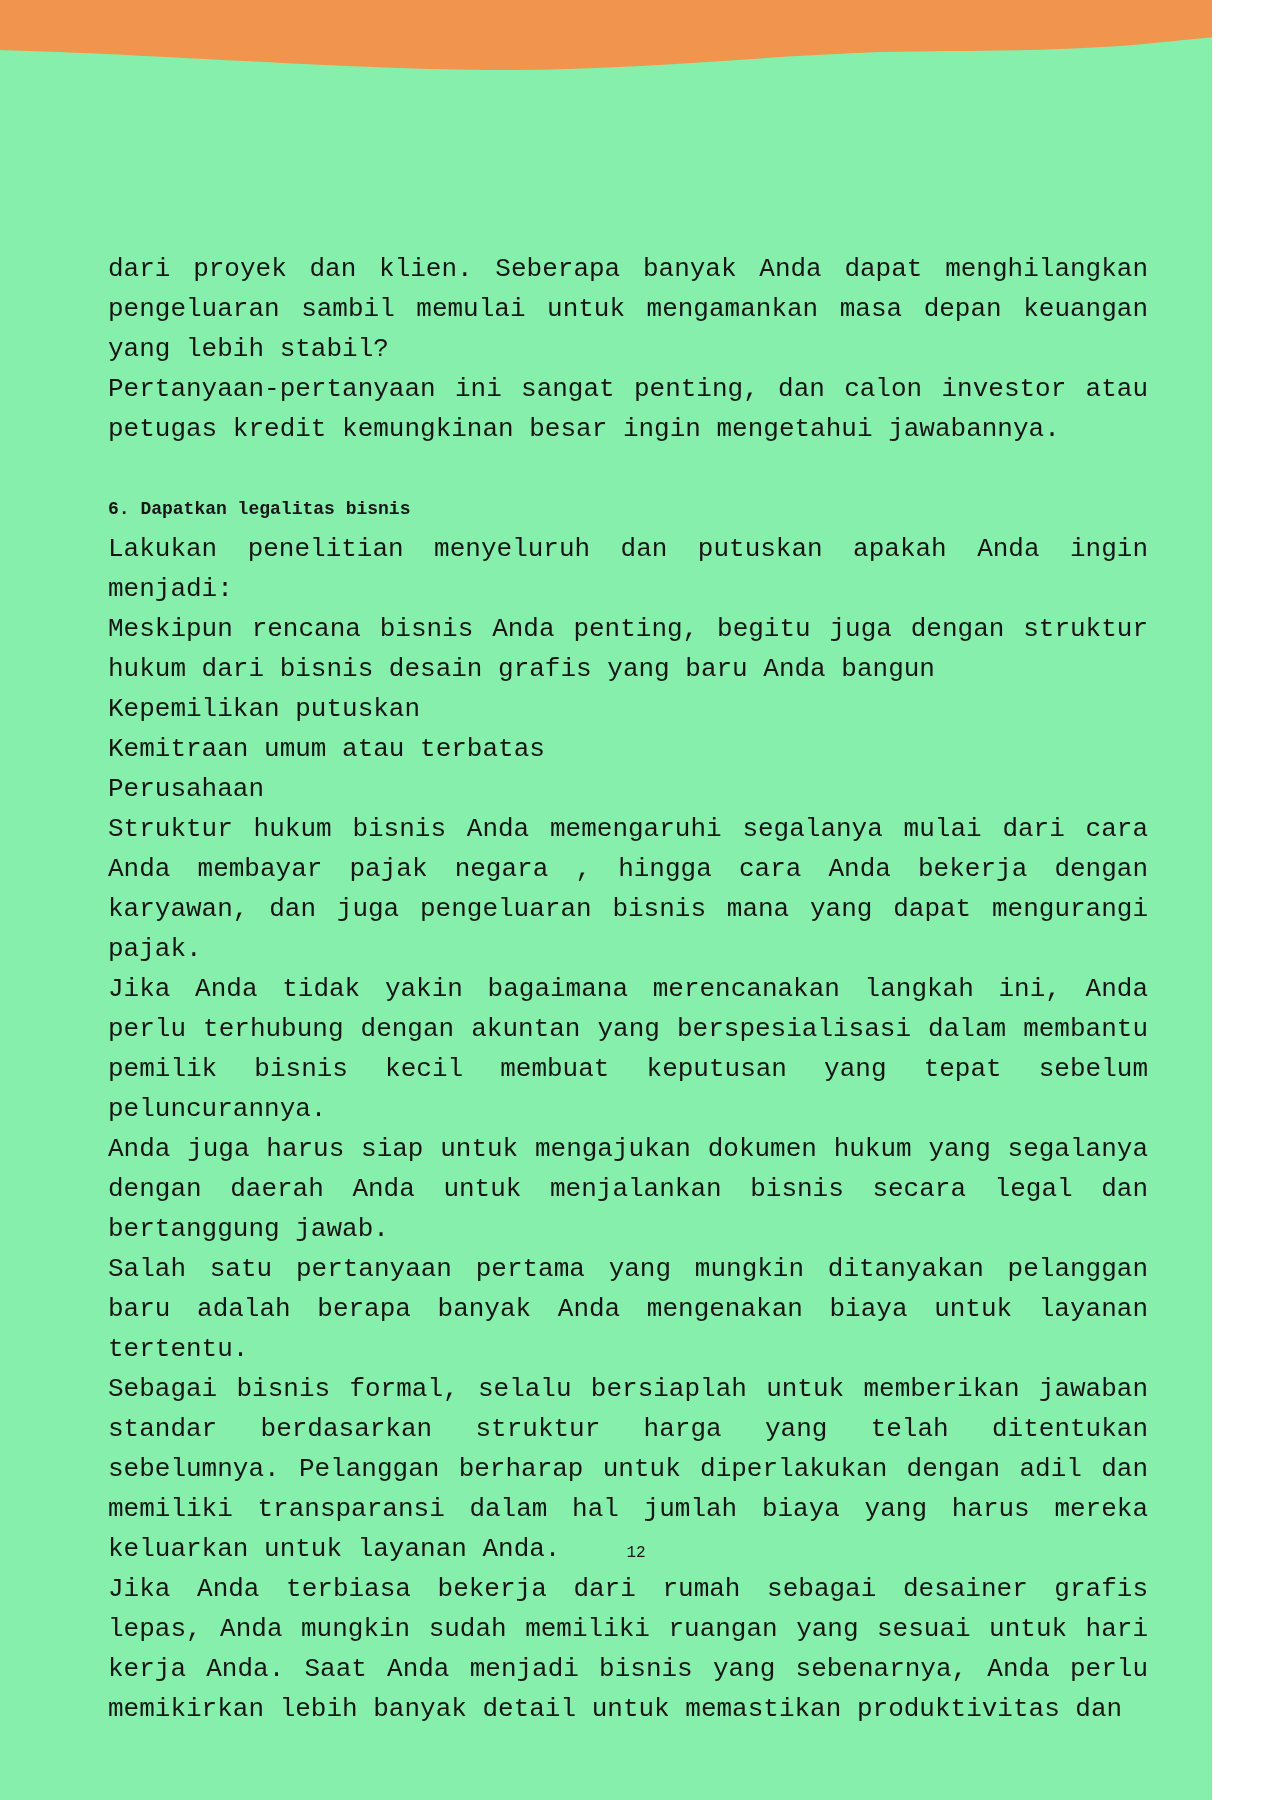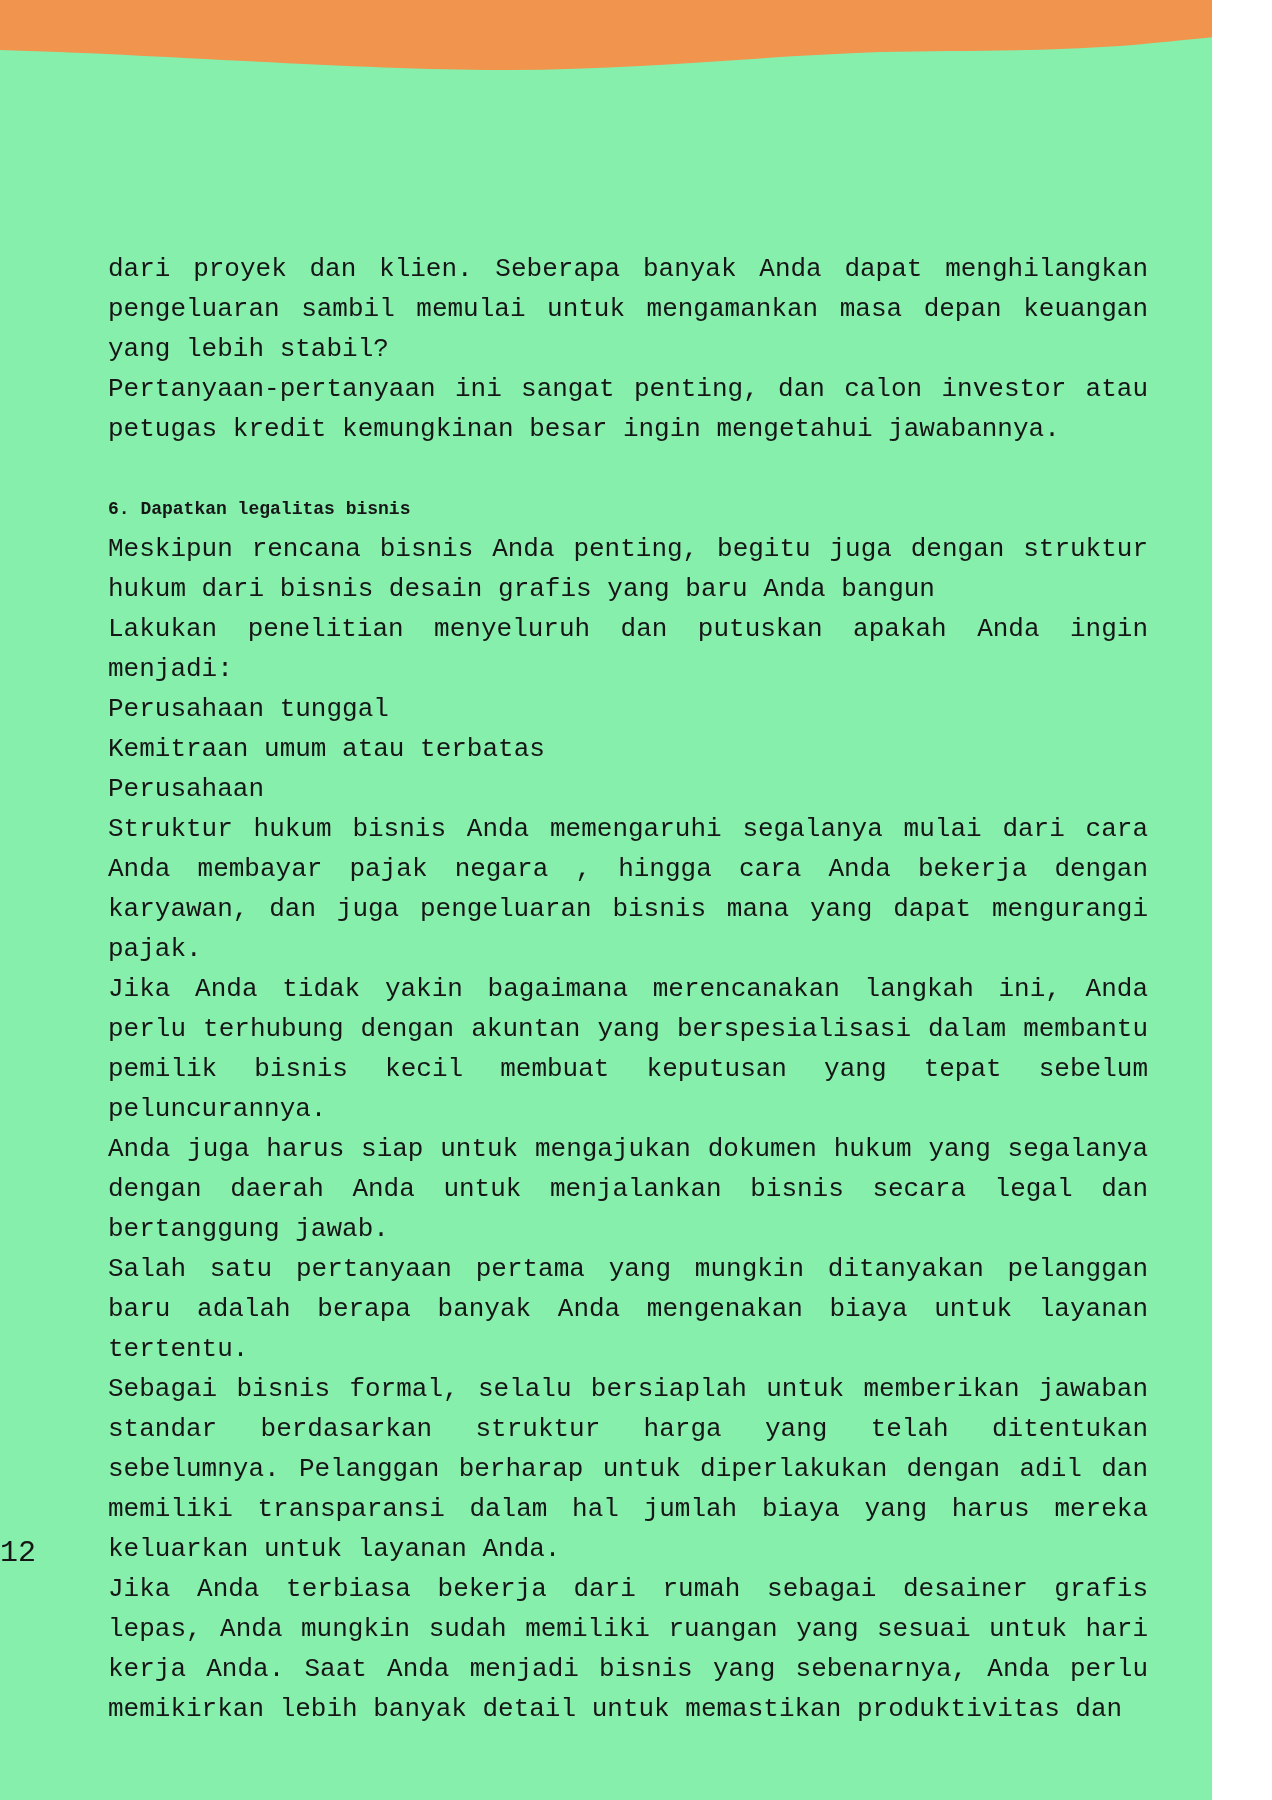--- a/index.html
+++ b/index.html
@@ -45,42 +45,42 @@
     text-align: left;
   }
   .mt-line {
     margin-top: 40px;
   }
   .page-number {
     position: absolute;
     top: 1538px;
     left: 0;
     width: 1272px;
-    text-align: left;
-    font-size: 30px;
+    text-align: center;
+    font-size: 16px;
     line-height: 30px;
     color: #161616;
   }
 </style>
 </head>
 <body>
 
 <div class="page">
 
   <svg class="header-wave" viewBox="0 0 1272 80" preserveAspectRatio="none" aria-hidden="true">
     <path id="wave-path" fill="#F0944E" d="M0,0 H1272 V34 C1240,33 1190,40 1120,46 C1030,52 960,50 880,52 C760,56 640,70 500,70 C360,70 150,54 0,50 Z"></path>
   </svg>
 
   <div class="content">
     <p class="para">dari proyek dan klien. Seberapa banyak Anda dapat menghilangkan pengeluaran sambil memulai untuk mengamankan masa depan keuangan yang lebih stabil?</p>
     <p class="para">Pertanyaan-pertanyaan ini sangat penting, dan calon investor atau petugas kredit kemungkinan besar ingin mengetahui jawabannya.</p>
     <h2 class="heading mt-line">6. Dapatkan legalitas bisnis</h2>
+    <p class="para">Lakukan penelitian menyeluruh dan putuskan apakah Anda ingin menjadi:</p>
     <p class="para">Meskipun rencana bisnis Anda penting, begitu juga dengan struktur hukum dari bisnis desain grafis yang baru Anda bangun</p>
-    <p class="para">Lakukan penelitian menyeluruh dan putuskan apakah Anda ingin menjadi:</p>
-    <p class="para">Perusahaan tunggal</p>
+    <p class="para">Kepemilikan putuskan</p>
     <p class="para">Kemitraan umum atau terbatas</p>
     <p class="para">Perusahaan</p>
     <p class="para">Struktur hukum bisnis Anda memengaruhi segalanya mulai dari cara Anda membayar pajak negara , hingga cara Anda bekerja dengan karyawan, dan juga pengeluaran bisnis mana yang dapat mengurangi pajak.</p>
     <p class="para">Jika Anda tidak yakin bagaimana merencanakan langkah ini, Anda perlu terhubung dengan akuntan yang berspesialisasi dalam membantu pemilik bisnis kecil membuat keputusan yang tepat sebelum peluncurannya.</p>
     <p class="para">Anda juga harus siap untuk mengajukan dokumen hukum yang segalanya dengan daerah Anda untuk menjalankan bisnis secara legal dan bertanggung jawab.</p>
     <p class="para">Salah satu pertanyaan pertama yang mungkin ditanyakan pelanggan baru adalah berapa banyak Anda mengenakan biaya untuk layanan tertentu.</p>
     <p class="para">Sebagai bisnis formal, selalu bersiaplah untuk memberikan jawaban standar berdasarkan struktur harga yang telah ditentukan sebelumnya. Pelanggan berharap untuk diperlakukan dengan adil dan memiliki transparansi dalam hal jumlah biaya yang harus mereka keluarkan untuk layanan Anda.</p>
     <p class="para">Jika Anda terbiasa bekerja dari rumah sebagai desainer grafis lepas, Anda mungkin sudah memiliki ruangan yang sesuai untuk hari kerja Anda. Saat Anda menjadi bisnis yang sebenarnya, Anda perlu memikirkan lebih banyak detail untuk memastikan produktivitas dan</p>
   </div>
 

